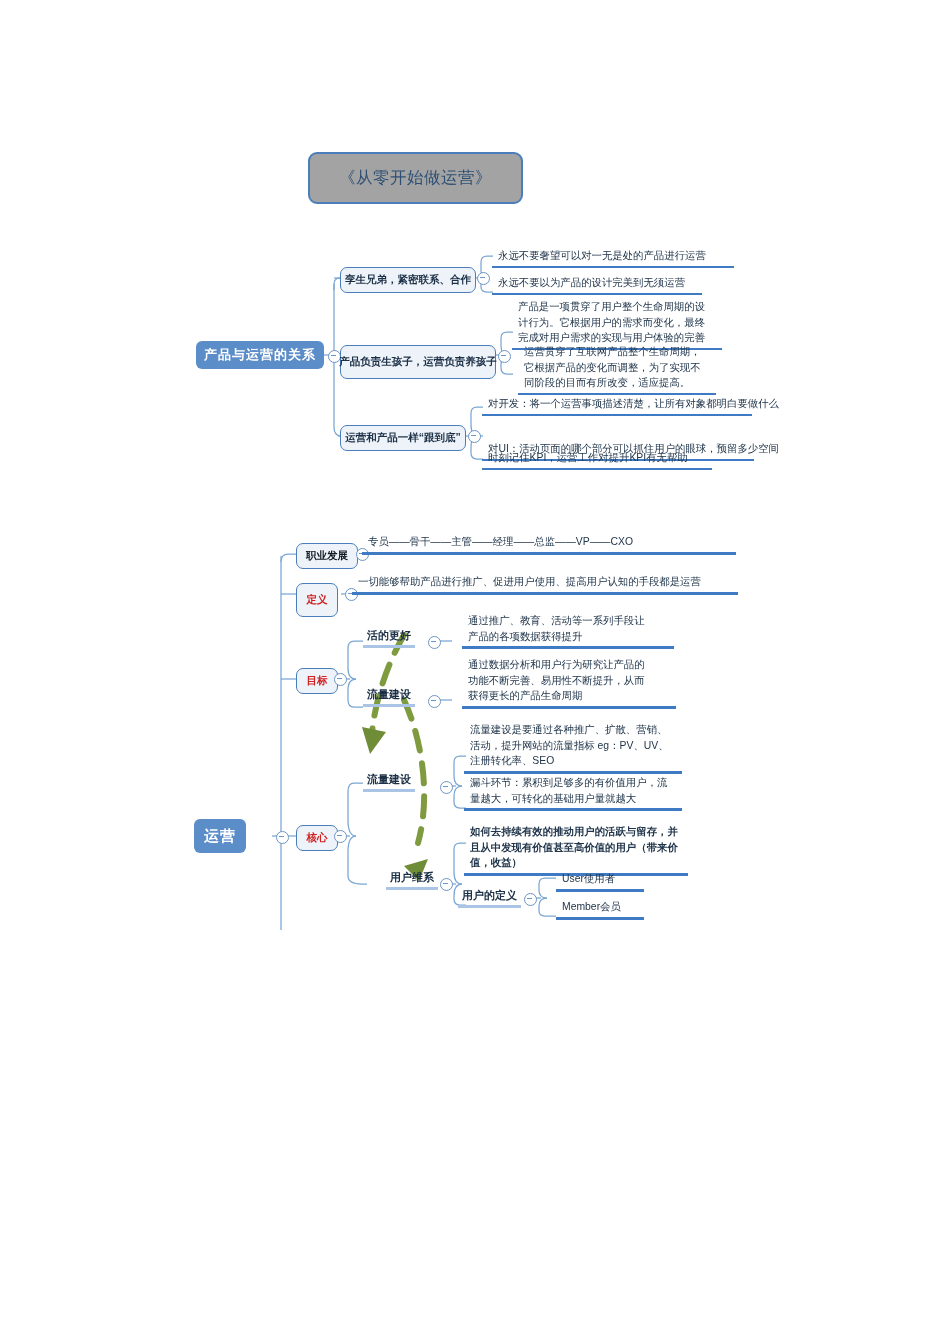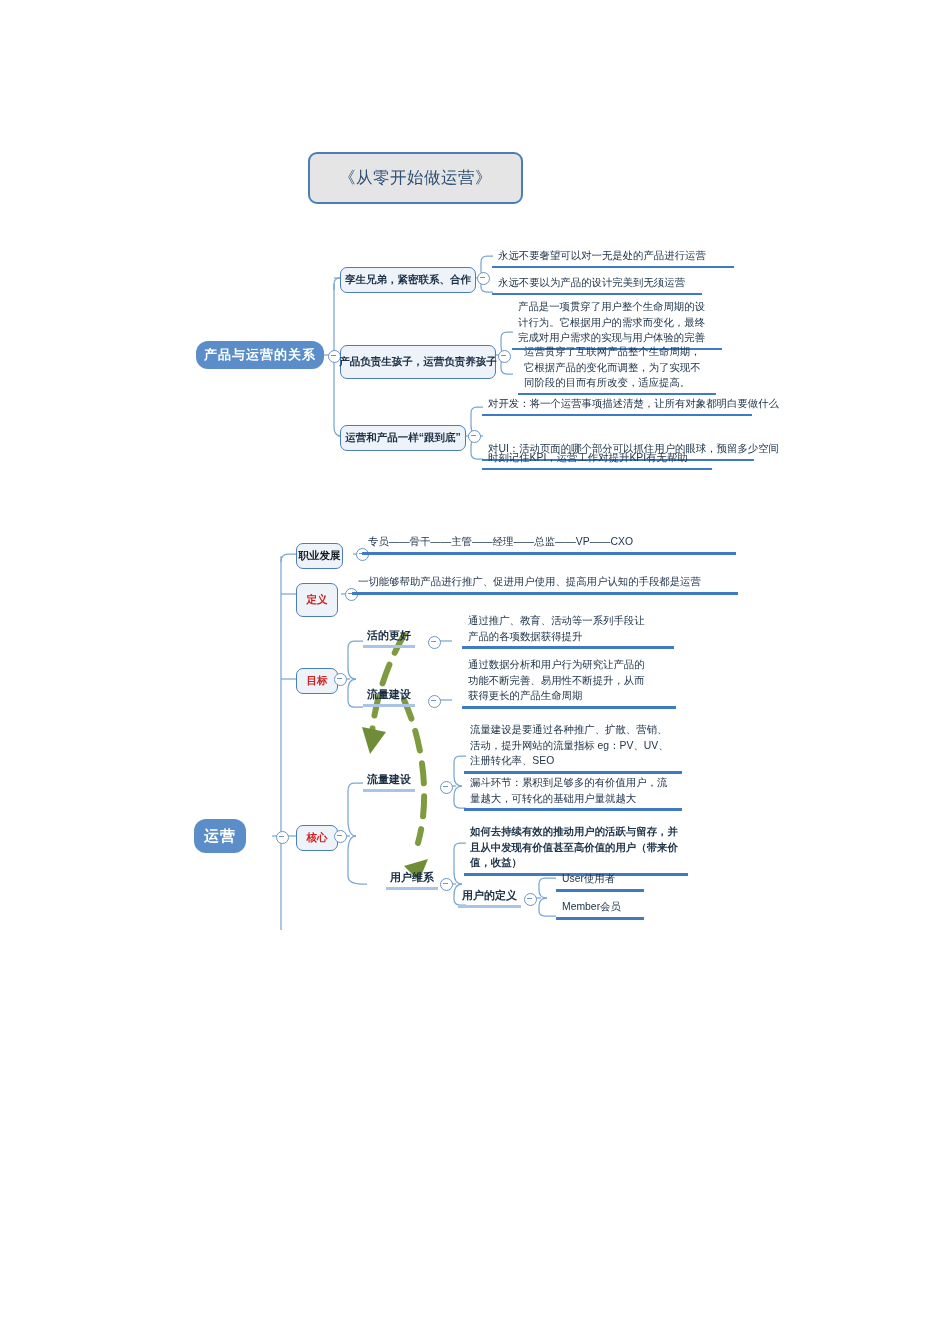--- a/index.html
+++ b/index.html
@@ -9,27 +9,27 @@
     color:#1b2f45;
   }
   #stage{position:absolute;inset:0;}
   svg.links{position:absolute;left:0;top:0;width:950px;height:1344px;pointer-events:none;}
 
   
   .node{position:absolute;box-sizing:border-box;white-space:nowrap;}
 
   .title-box{
     left:308px;top:152px;width:215px;height:52px;
-    border:2px solid #4a7ebb;border-radius:9px;background:#e5e5e5;
+    border:2px solid #4a7ebb;border-radius:9px;background:#a3a3a3;
     display:flex;align-items:center;justify-content:center;
     font-size:16.5px;color:#2e4f74;letter-spacing:.5px;
   }
 
   .root-fill{
-    border-radius:12px;background:#5b8dc8;color:#ffffff;
+    border-radius:6px;background:#5b8dc8;color:#ffffff;
     display:flex;align-items:center;justify-content:center;
     font-size:13px;font-weight:bold;letter-spacing:1px;
     box-shadow:0 0 0 0 rgba(0,0,0,0);
   }
   #root-rel{left:196px;top:341px;width:128px;height:28px;}
   #root-ops{left:194px;top:819px;width:52px;height:34px;font-size:15px;}
 
   .box-out{
     border:1.6px solid #4a7ebb;border-radius:7px;background:#eef3fa;
     display:flex;align-items:center;justify-content:center;
@@ -162,21 +162,21 @@
 
   <div class="node box-out" style="left:340px;top:425px;width:126px;height:22px;">运营和产品一样“跟到底”</div>
   <div class="tog" style="left:468px;top:430px;"></div>
   <div class="leaf nowrap" style="left:482px;top:396px;width:270px;">对开发：将一个运营事项描述清楚，让所有对象都明白要做什么</div>
   <div class="leaf nowrap" style="left:482px;top:423px;width:272px;margin-top:18px;">对UI：活动页面的哪个部分可以抓住用户的眼球，预留多少空间</div>
   <div class="leaf nowrap" style="left:482px;top:450px;width:230px;">时刻记住KPI，运营工作对提升KPI有无帮助</div>
 
   <div class="node root-fill" id="root-ops">运营</div>
   <div class="tog" style="left:276px;top:831px;"></div>
 
-  <div class="node box-out blk" style="left:296px;top:543px;width:47px;height:22px;">职业发展</div>
+  <div class="node box-out blk" style="left:296px;top:543px;width:62px;height:22px;">职业发展</div>
   <div class="tog" style="left:356px;top:548px;"></div>
   <div class="leaf nowrap" style="left:362px;top:534px;width:374px;border-bottom-width:3px;">专员——骨干——主管——经理——总监——VP——CXO</div>
 
   <div class="node box-out red" style="left:296px;top:583px;width:42px;height:34px;">定义</div>
   <div class="tog" style="left:345px;top:588px;"></div>
   <div class="leaf nowrap" style="left:352px;top:574px;width:386px;border-bottom-width:3px;">一切能够帮助产品进行推广、促进用户使用、提高用户认知的手段都是运营</div>
 
   <div class="node box-out red" style="left:296px;top:668px;width:42px;height:22px;">目标</div>
   <div class="tog" style="left:334px;top:673px;"></div>
 

